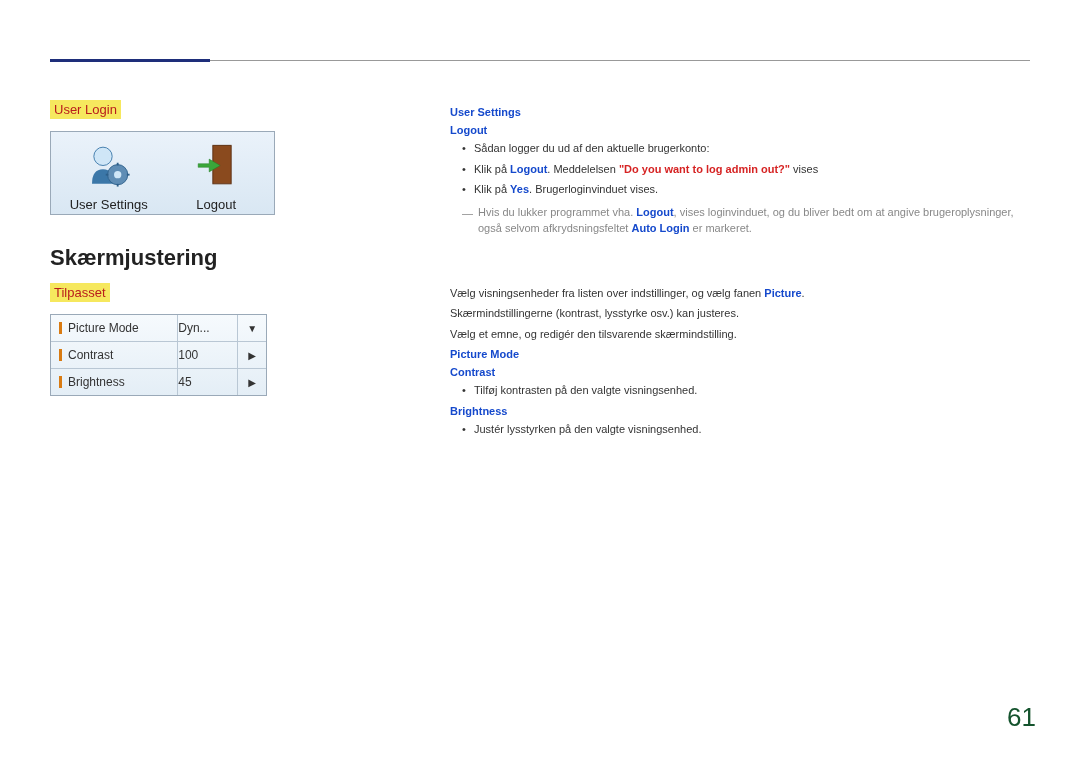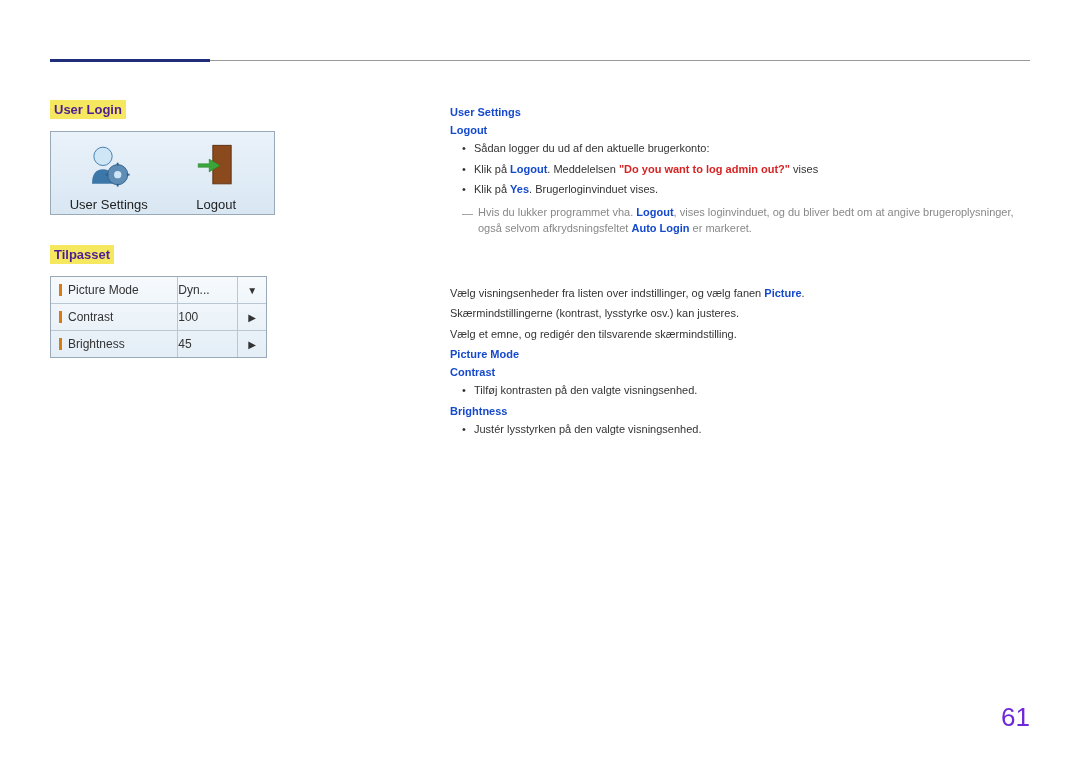--- a/index.html
+++ b/index.html
@@ -39,22 +39,22 @@
     width: 390px;
     flex-shrink: 0;
   }
   .right-col {
     flex: 1;
     padding-left: 10px;
   }
   .section-label {
     display: inline-block;
     background: #f6e85e;
-    color: #4c1d95;
-    font-weight: bold;
+    color: #b91c1c;
+    font-weight: normal;
     font-size: 13px;
     padding: 2px 4px;
     margin-bottom: 12px;
   }
   
   .login-panel {
     width: 215px;
     border: 1px solid #9aa9b8;
     background: linear-gradient(#eaf2fa, #d9e7f3);
     display: flex;
@@ -165,23 +165,23 @@
   .para {
     margin: 4px 0;
     line-height: 1.5;
   }
   .right-section2 {
     margin-top: 48px;
   }
   .page-num {
     position: absolute;
     bottom: 30px;
-    right: 50px;
+    right: 44px;
     font-size: 26px;
-    color: #6d28d9;
+    color: #14532d;
     font-weight: 300;
   }
 </style>
 </head>
 <body>
 
 <div class="top-border"></div>
 <div class="blue-bar"></div>
 
 <div class="page">
@@ -214,20 +214,21 @@
               <rect x="26" y="8" width="20" height="42" fill="#8a4a1e" rx="1"></rect>
               <rect x="26" y="8" width="20" height="42" fill="none" stroke="#5a2e10" stroke-width="1"></rect>
               <circle cx="30" cy="30" r="1.5" fill="#f0c060"></circle>
               <path d="M10 28 L22 28 L22 23 L34 30 L22 37 L22 32 L10 32 Z" fill="#3aa63a" stroke="#1e7a1e" stroke-width="0.5"></path>
             </svg>
           </div>
           <div class="login-item-label">Logout</div>
         </div>
       </div>
 
+      <div class="h1">Skærmjustering</div>
       <div class="section-label">Tilpasset</div>
 
       <div class="settings-table">
         <div class="settings-row">
           <div class="settings-label">
               <span class="orange-bar"></span>
               <span>Picture Mode</span>
             </div>
           <div class="settings-value">Dyn...</div>
           <div class="settings-ctrl">▼</div>

